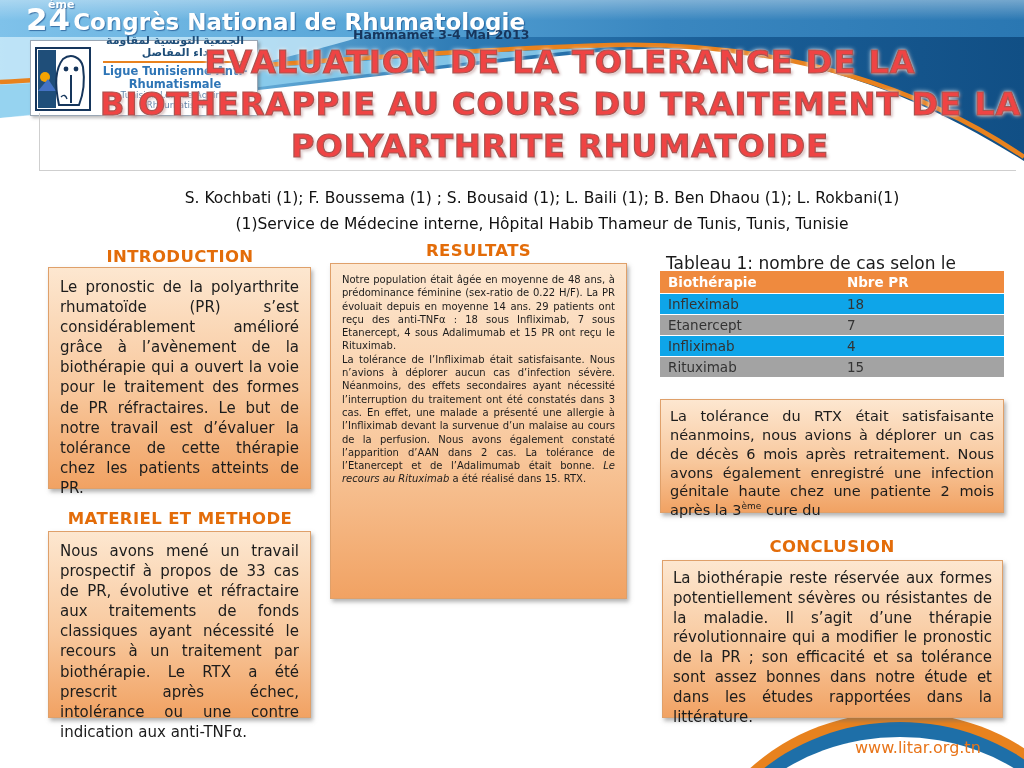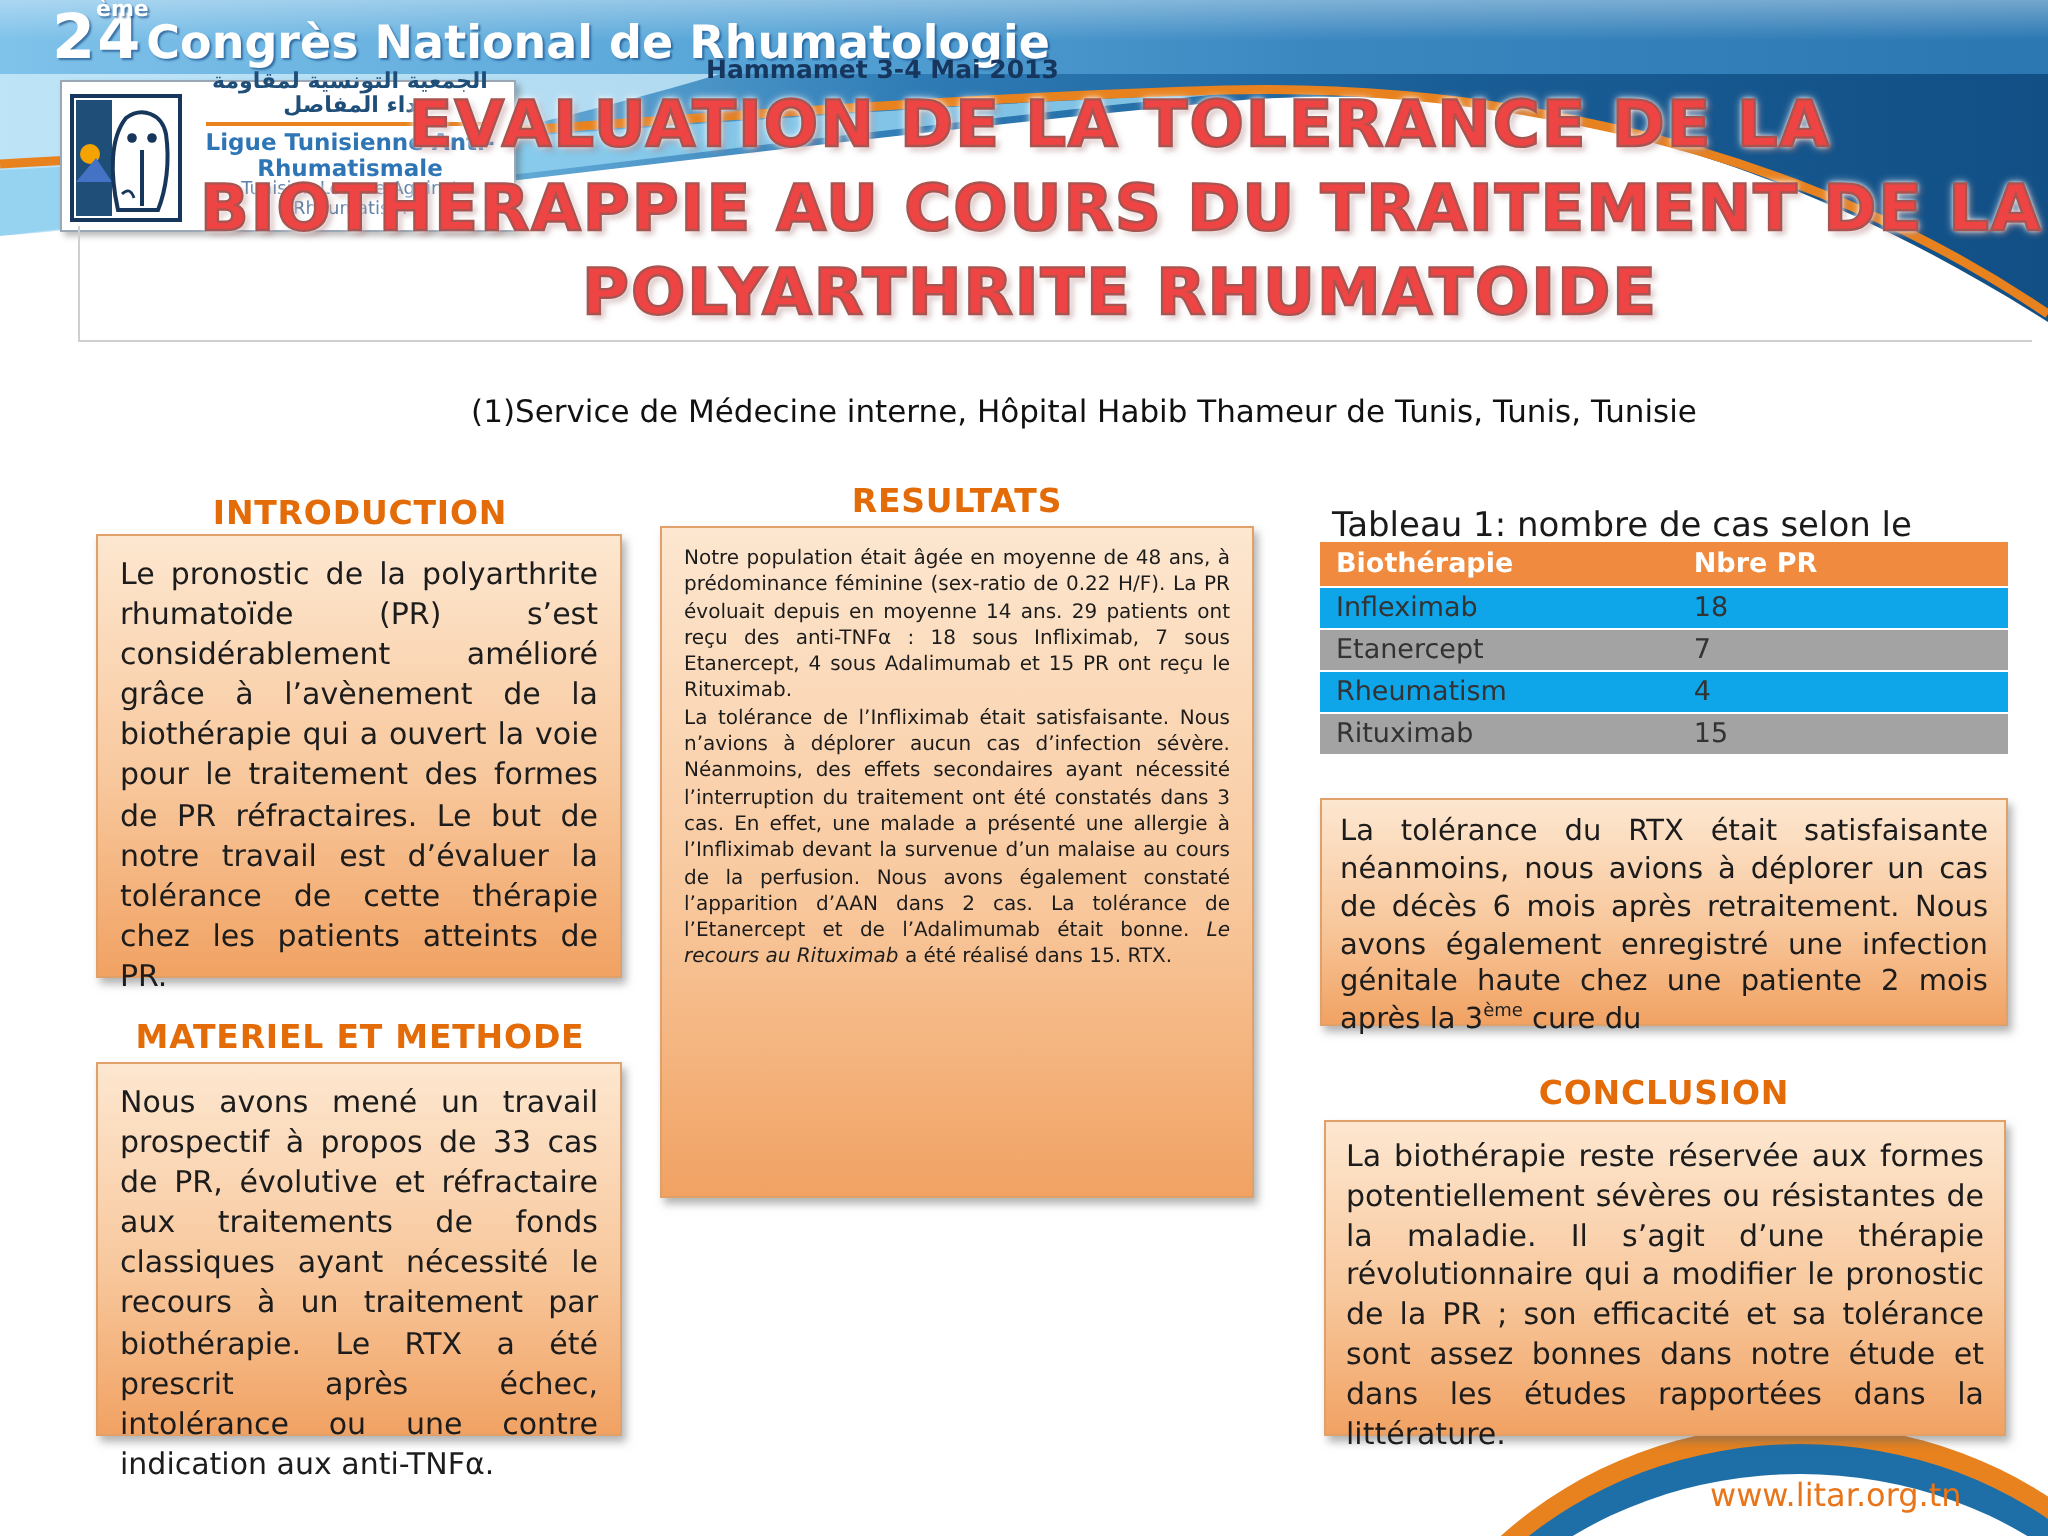--- a/index.html
+++ b/index.html
@@ -144,20 +144,21 @@
 
   <div id="title-frame"></div>
 
   <div id="poster-title">
     <div>EVALUATION DE LA TOLERANCE DE LA</div>
     <div>BIOTHERAPPIE AU COURS DU TRAITEMENT DE LA</div>
     <div>POLYARTHRITE RHUMATOIDE</div>
   </div>
 
   <div id="authors">
+    <div id="author-names">S. Kochbati (1); F. Boussema (1) ; S. Bousaid (1); L. Baili (1); B. Ben Dhaou (1); L. Rokbani(1)</div>
     <div id="affiliation">(1)Service de Médecine interne, Hôpital Habib Thameur de Tunis, Tunis, Tunisie</div>
   </div>
 
   <div id="intro-heading" class="sec-heading">INTRODUCTION</div>
   <div id="intro-box" class="peach-box">
     <p>Le pronostic de la polyarthrite rhumatoïde (PR) s’est considérablement amélioré grâce à l’avènement de la biothérapie qui a ouvert la voie pour le traitement des formes de PR réfractaires. Le but de notre travail est d’évaluer la tolérance de cette thérapie chez les patients atteints de PR.</p>
   </div>
 
   <div id="mm-heading" class="sec-heading">MATERIEL ET METHODE</div>
   <div id="mm-box" class="peach-box">
@@ -179,21 +180,21 @@
     </tr>
     <tr class="odd">
       <td>Infleximab</td>
       <td>18</td>
     </tr>
     <tr class="even">
       <td>Etanercept</td>
       <td>7</td>
     </tr>
     <tr class="odd">
-      <td>Rheumatism</td>
+      <td>Infliximab</td>
       <td>4</td>
     </tr>
     <tr class="even">
       <td>Rituximab</td>
       <td>15</td>
     </tr>
   </tbody>
     </table>
 
   <div id="rtx-box" class="peach-box">

